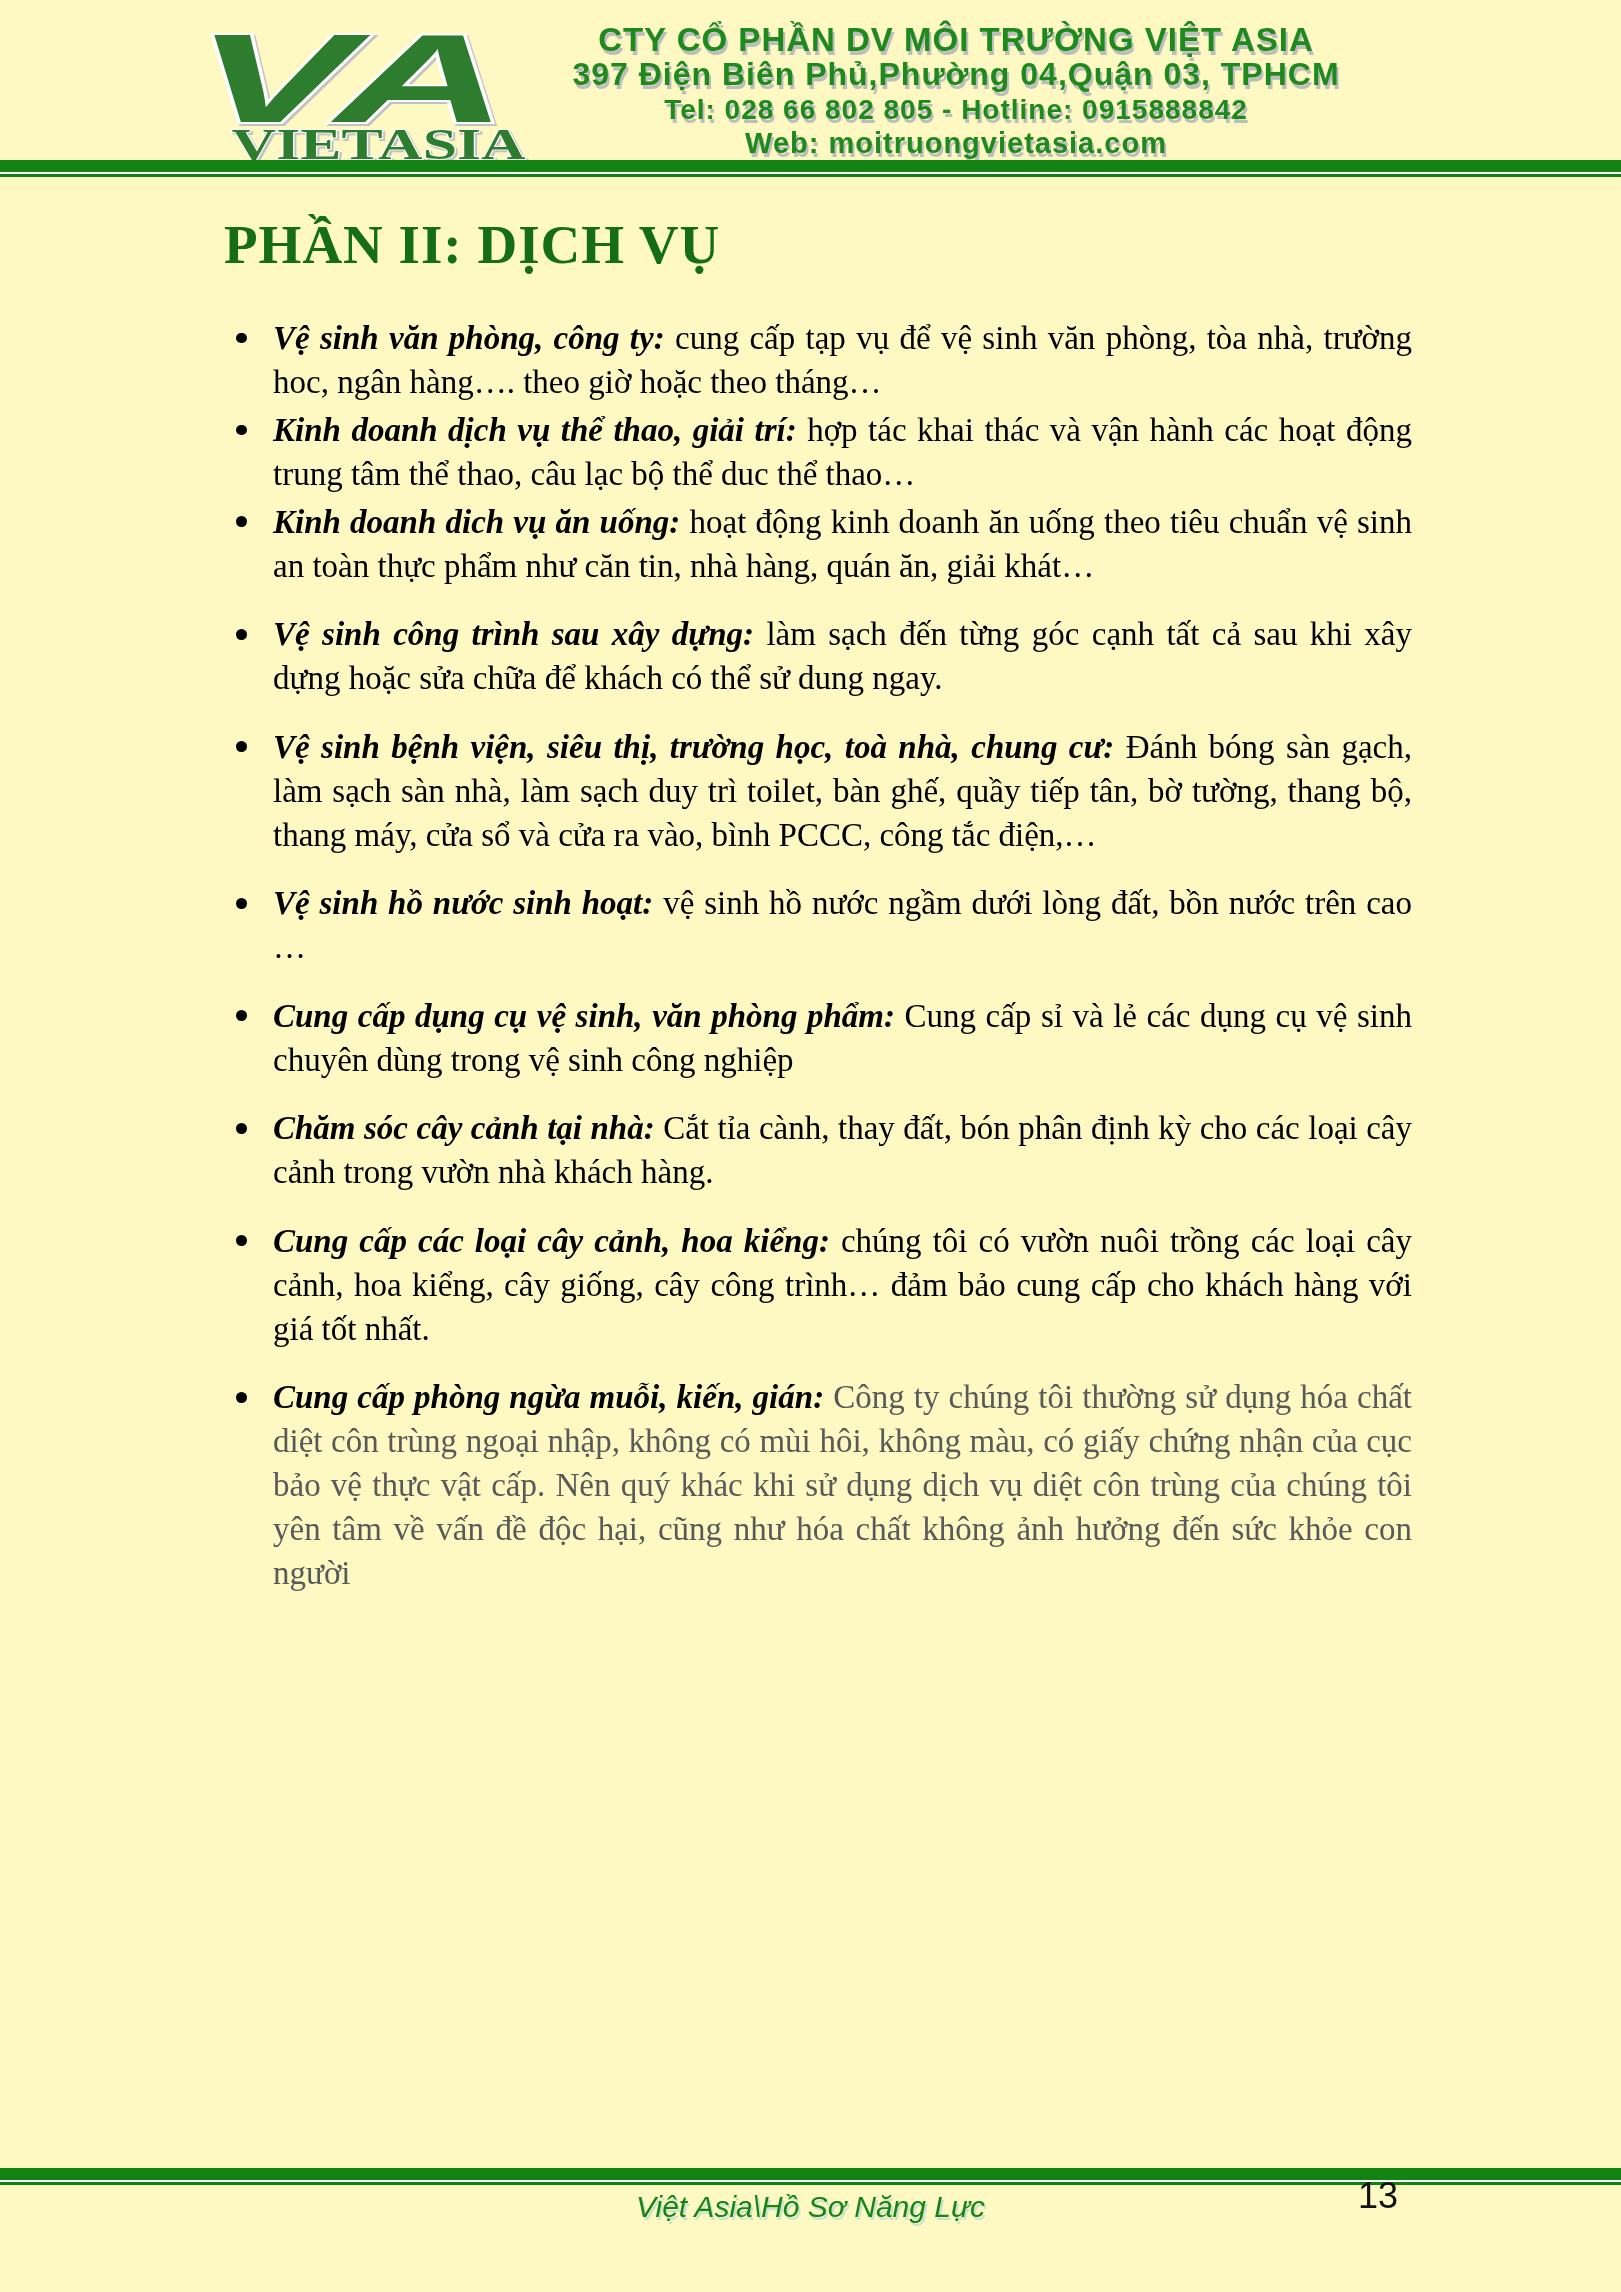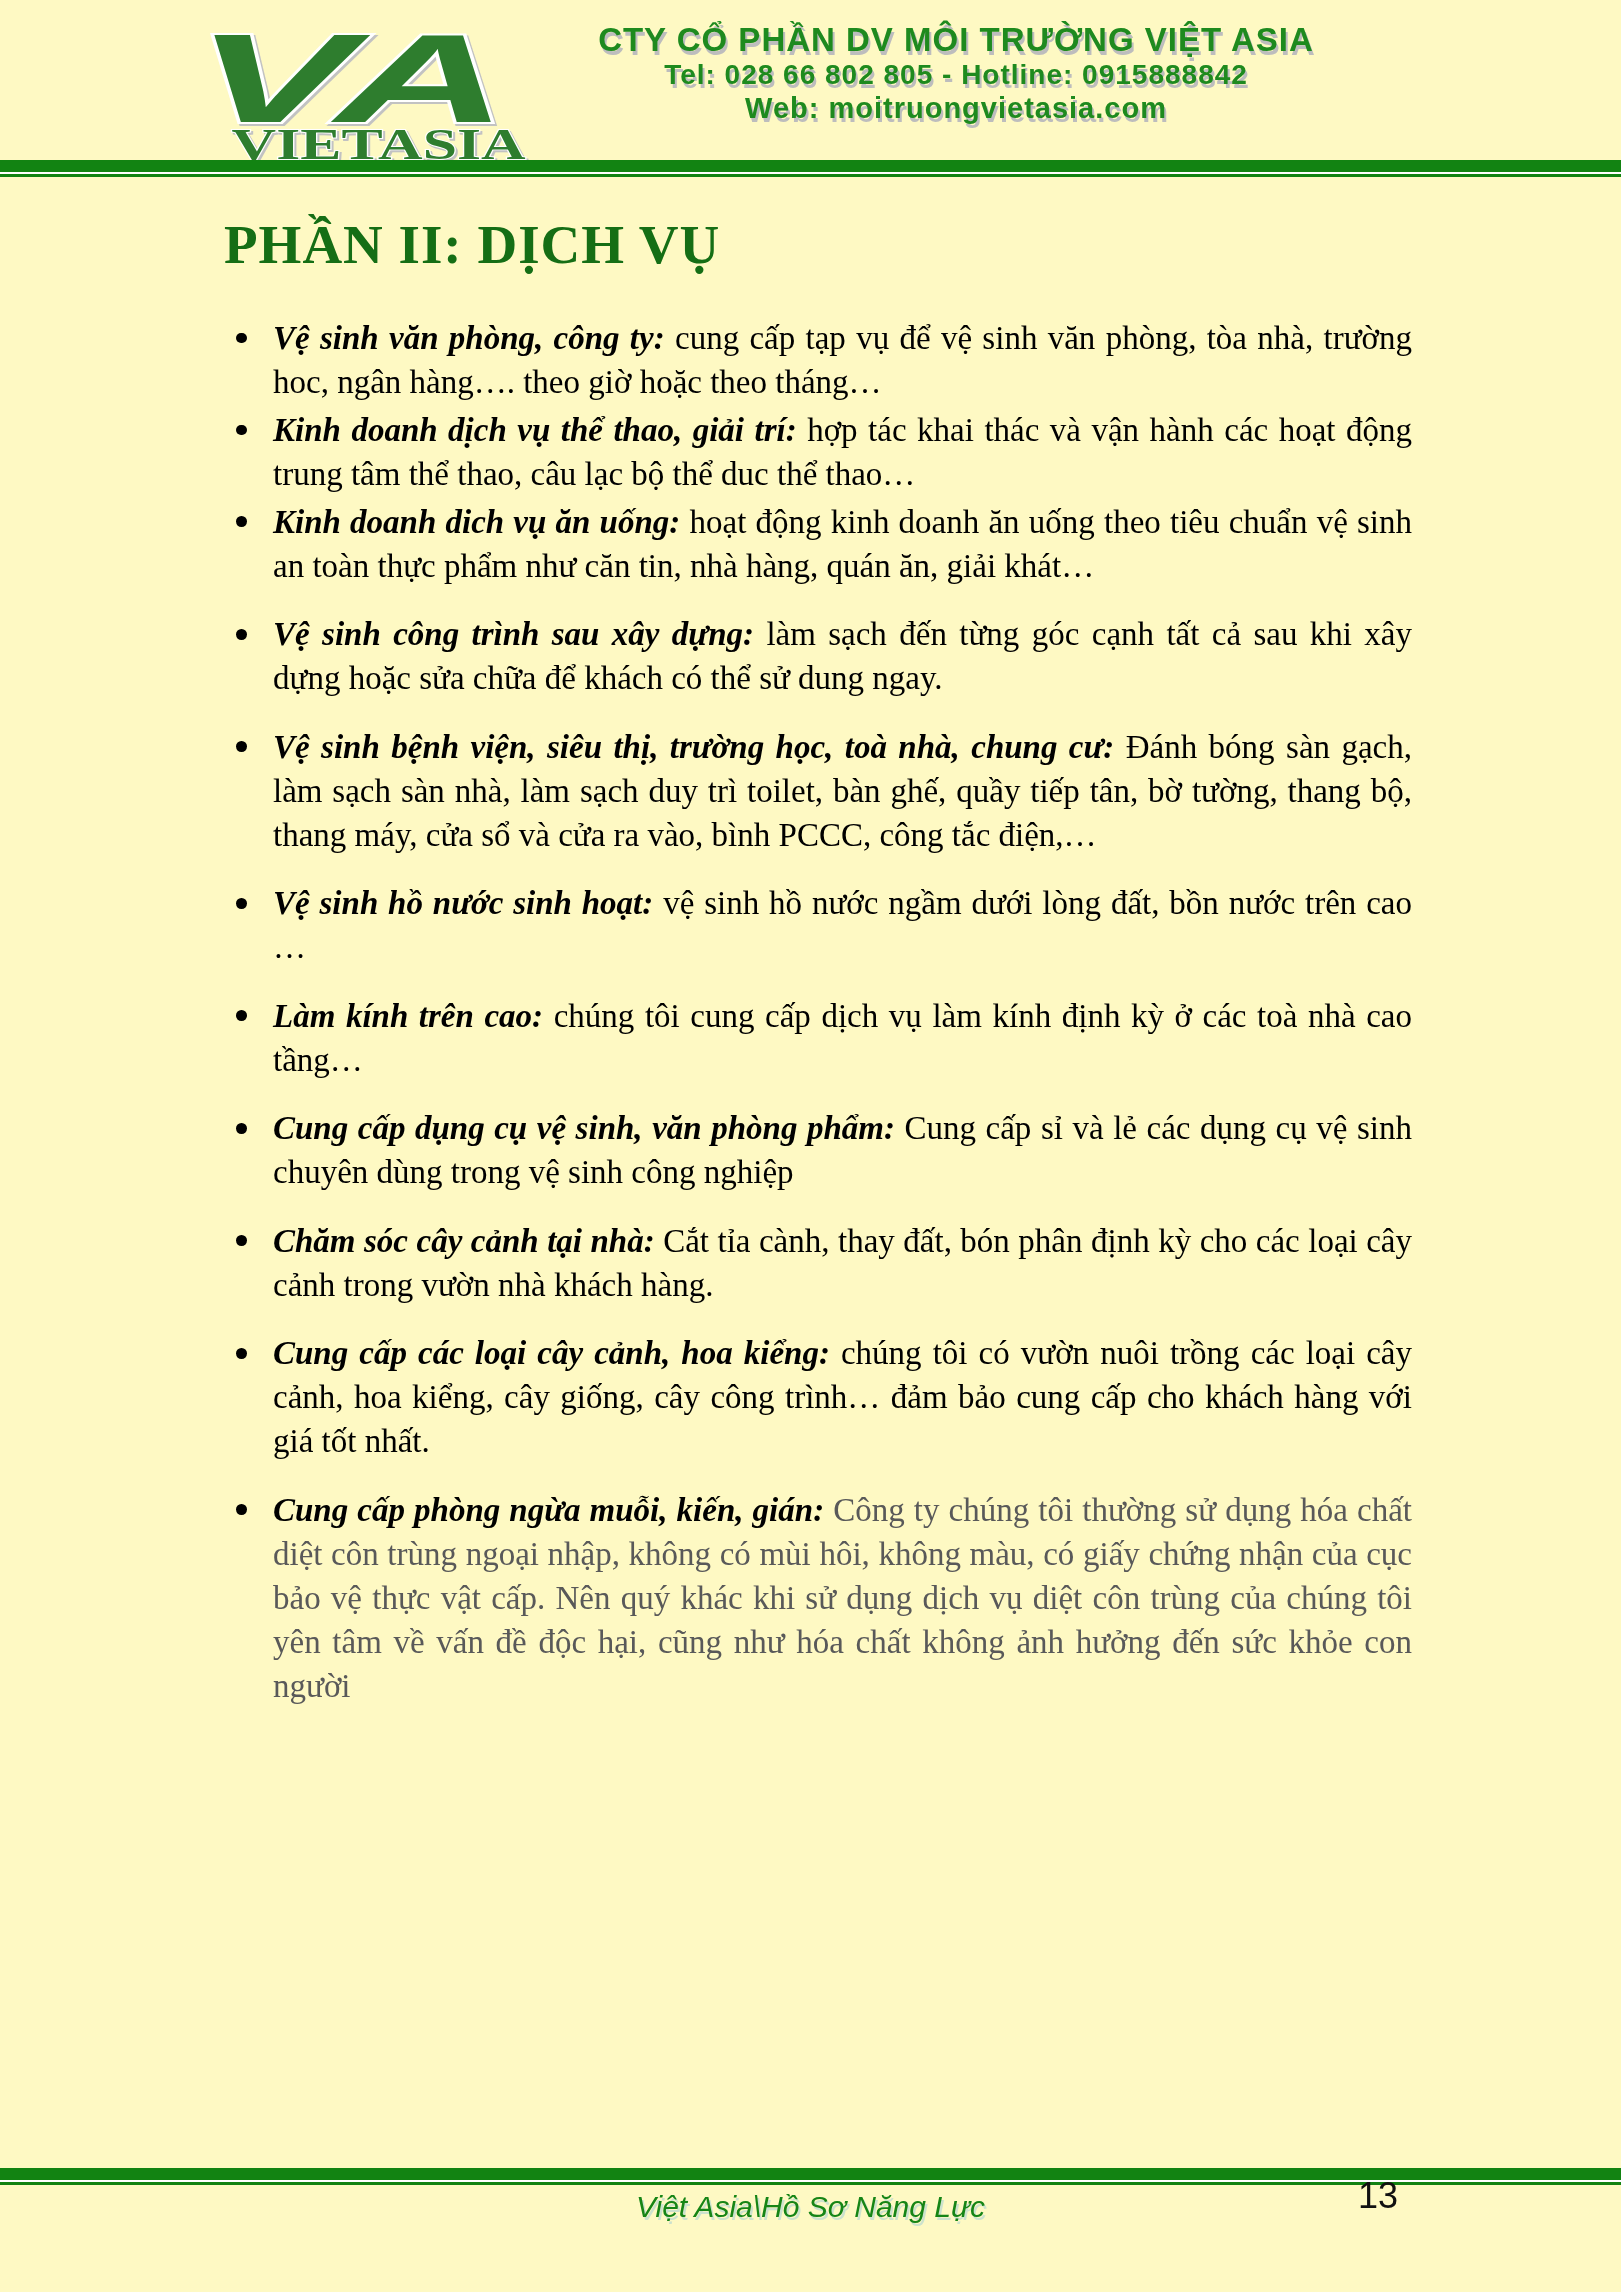--- a/index.html
+++ b/index.html
@@ -89,41 +89,41 @@
 <div class="page">
 
   <div>
     <svg class="logo" viewBox="0 0 400 150" xmlns="http://www.w3.org/2000/svg">
       <text x="30" y="108" textLength="320" lengthAdjust="spacingAndGlyphs" font-family="'Liberation Sans', sans-serif" font-size="128" font-weight="bold" font-style="italic" fill="#2e7d2e" stroke="#ffffff" stroke-width="4" paint-order="stroke">VA</text>
       <text x="68" y="146" textLength="300" lengthAdjust="spacingAndGlyphs" font-family="'Liberation Serif', serif" font-size="46" font-weight="bold" fill="#2e7d2e" stroke="#ffffff" stroke-width="2" paint-order="stroke">VIETASIA</text>
     </svg>
 
     <div class="header-text">
       <div class="l1">CTY CỔ PHẦN DV MÔI TRƯỜNG VIỆT ASIA</div>
+      <div class="l2">397 Điện Biên Phủ,Phường 04,Quận 03, TPHCM</div>
       <div class="l3">Tel: 028 66 802 805 - Hotline: 0915888842</div>
       <div class="l4">Web: moitruongvietasia.com</div>
     </div>
 
     <div class="rule header-rule">
       <div class="thick"></div>
       <div class="gap"></div>
       <div class="thin"></div>
     </div>
   </div>
 
   <div class="content">
     <h1 class="title">PHẦN II: DỊCH VỤ</h1>
     <div class="list">
         <div class="item"><span class="lead">Vệ sinh văn phòng, công ty:</span> <span class="rest">cung cấp tạp vụ để vệ sinh văn phòng, tòa nhà, trường hoc, ngân hàng…. theo giờ hoặc theo tháng…</span></div>
         <div class="item"><span class="lead">Kinh doanh dịch vụ thể thao, giải trí:</span> <span class="rest">hợp tác khai thác và vận hành các hoạt động trung tâm thể thao, câu lạc bộ thể duc thể thao…</span></div>
         <div class="item"><span class="lead">Kinh doanh dich vụ ăn uống:</span> <span class="rest">hoạt động kinh doanh ăn uống theo tiêu chuẩn vệ sinh an toàn thực phẩm như căn tin, nhà hàng, quán ăn, giải khát…</span></div>
         <div class="item"><span class="lead">Vệ sinh công trình sau xây dựng:</span> <span class="rest">làm sạch đến từng góc cạnh tất cả sau khi xây dựng hoặc sửa chữa để khách có thể sử dung ngay.</span></div>
         <div class="item"><span class="lead">Vệ sinh bệnh viện, siêu thị, trường học, toà nhà, chung cư:</span> <span class="rest">Đánh bóng sàn gạch, làm sạch sàn nhà, làm sạch duy trì toilet, bàn ghế, quầy tiếp tân, bờ tường, thang bộ, thang máy, cửa sổ và cửa ra vào, bình PCCC, công tắc điện,…</span></div>
         <div class="item"><span class="lead">Vệ sinh hồ nước sinh hoạt:</span> <span class="rest">vệ sinh hồ nước ngầm dưới lòng đất, bồn nước trên cao …</span></div>
-        <div class="item"><span class="lead">Làm kính trên cao:</span> <span class="rest">chúng tôi cung cấp dịch vụ làm kính định kỳ ở các toà nhà cao tầng…</span></div>
         <div class="item"><span class="lead">Cung cấp dụng cụ vệ sinh, văn phòng phẩm:</span> <span class="rest">Cung cấp sỉ và lẻ các dụng cụ vệ sinh chuyên dùng trong vệ sinh công nghiệp</span></div>
         <div class="item"><span class="lead">Chăm sóc cây cảnh tại nhà:</span> <span class="rest">Cắt tỉa cành, thay đất, bón phân định kỳ cho các loại cây cảnh trong vườn nhà khách hàng.</span></div>
         <div class="item"><span class="lead">Cung cấp các loại cây cảnh, hoa kiểng:</span> <span class="rest">chúng tôi có vườn nuôi trồng các loại cây cảnh, hoa kiểng, cây giống, cây công trình… đảm bảo cung cấp cho khách hàng với giá tốt nhất.</span></div>
         <div class="item muted"><span class="lead">Cung cấp phòng ngừa muỗi, kiến, gián:</span> <span class="rest">Công ty chúng tôi thường sử dụng hóa chất diệt côn trùng ngoại nhập, không có mùi hôi, không màu, có giấy chứng nhận của cục bảo vệ thực vật cấp. Nên quý khác khi sử dụng dịch vụ diệt côn trùng của chúng tôi yên tâm về vấn đề độc hại, cũng như hóa chất không ảnh hưởng đến sức khỏe con người</span></div>
       </div>
   </div>
 
   <div class="rule footer-rule">
     <div class="thick"></div>
     <div class="gap"></div>

